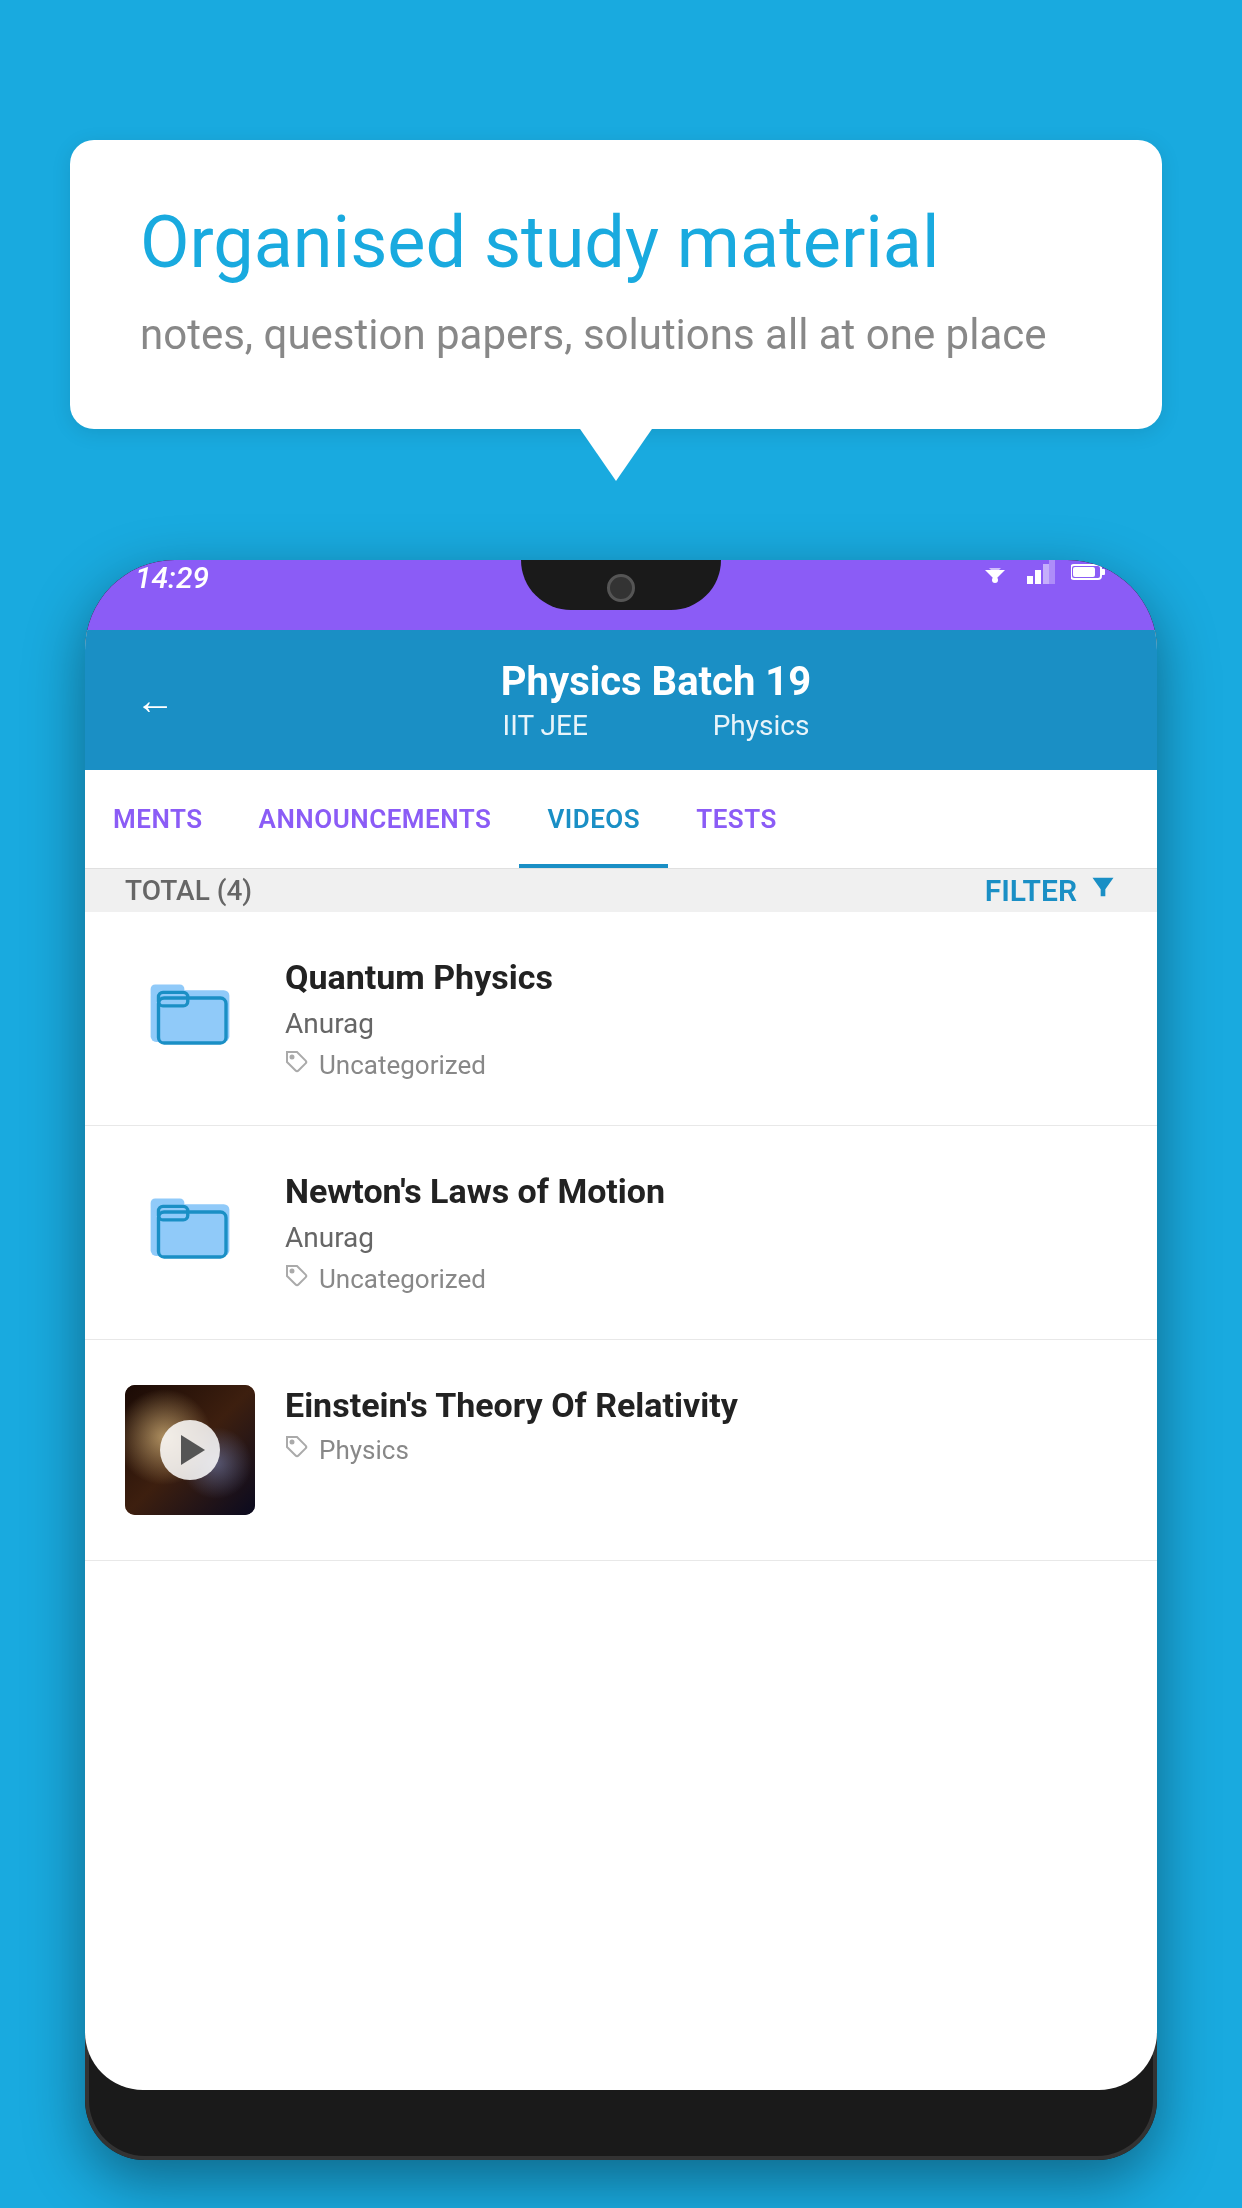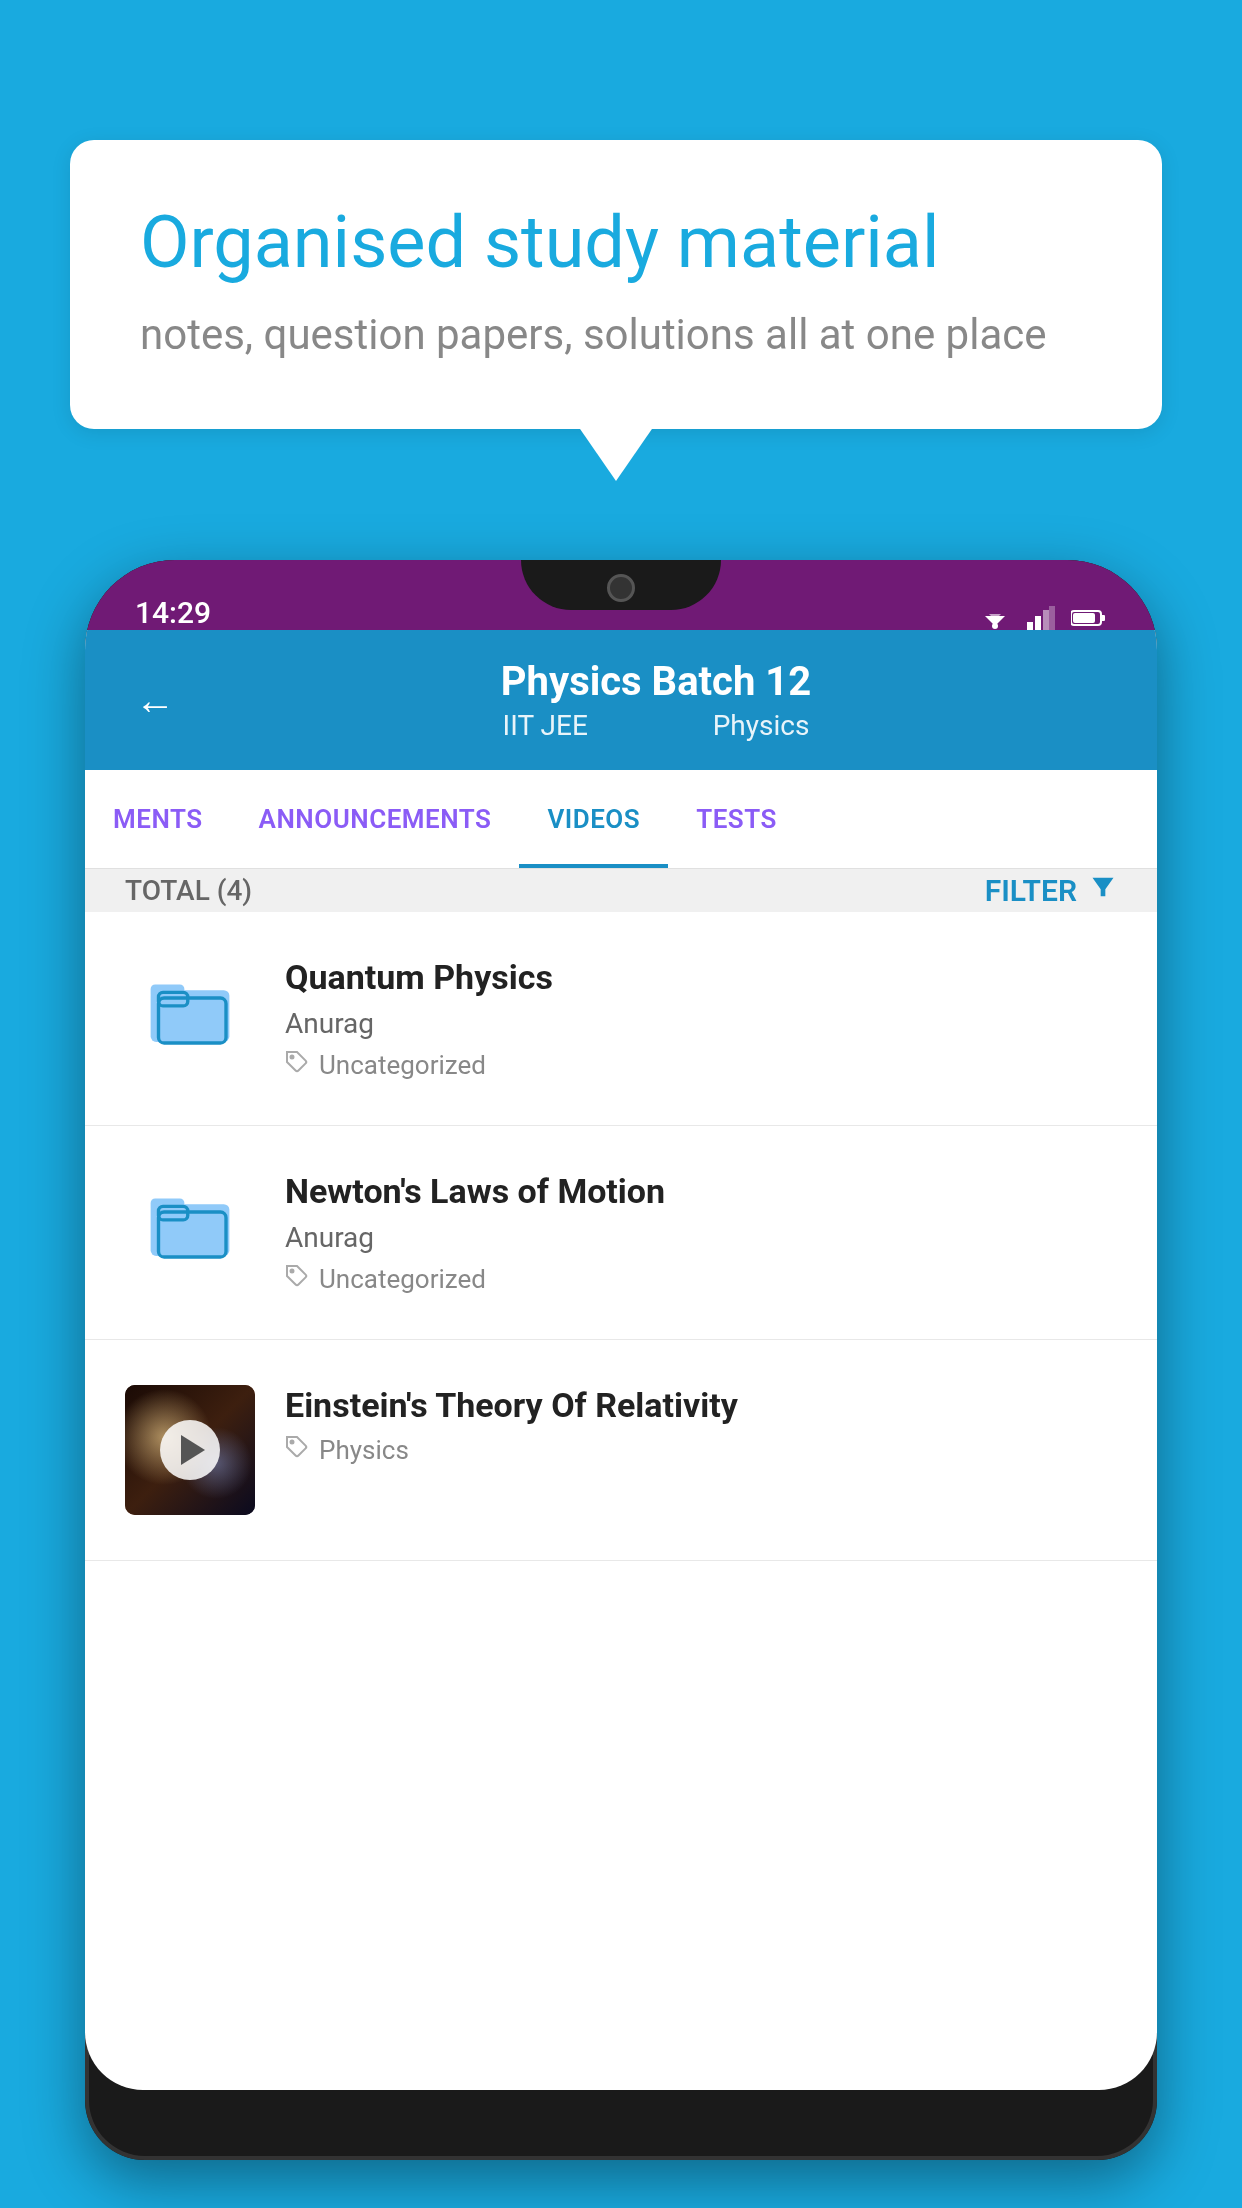--- a/index.html
+++ b/index.html
@@ -70,28 +70,29 @@
       border-radius: 90px 90px 60px 60px;
       padding: 0;
       position: relative;
       overflow: hidden;
       height: 1600px;
       box-shadow: 0 20px 60px rgba(0,0,0,0.4), inset 0 0 0 4px #333;
     }
 
     
     .phone-status-bar {
-      background: #701a75;
+      background: #8b5cf6;
       height: 70px;
       display: flex;
-      align-items: flex-end;
+      align-items: flex-start;
       justify-content: space-between;
       padding: 0 50px;
       position: relative;
       border-radius: 85px 85px 0 0;
+      font-style: italic;
     }
 
     
     .phone-status-bar::before {
       content: '';
       position: absolute;
       top: 0;
       left: 50%;
       transform: translateX(-50%);
       width: 200px;
@@ -391,21 +392,21 @@
           <rect x="2" y="5" width="22" height="10" rx="2" fill="white"></rect>
         </svg>
       </div>
     </div>
 
     <div class="screen-content">
 
       <div class="app-header">
         <div class="back-arrow">←</div>
         <div class="header-title-block">
-          <div class="title">Physics Batch 12</div>
+          <div class="title">Physics Batch 19</div>
           <div class="header-subtitle">
             <span>IIT JEE</span>
             <span> &nbsp; </span>
             <span>Physics</span>
           </div>
         </div>
       </div>
 
       <div class="tabs-bar">
         <div class="tab-item">MENTS</div>

